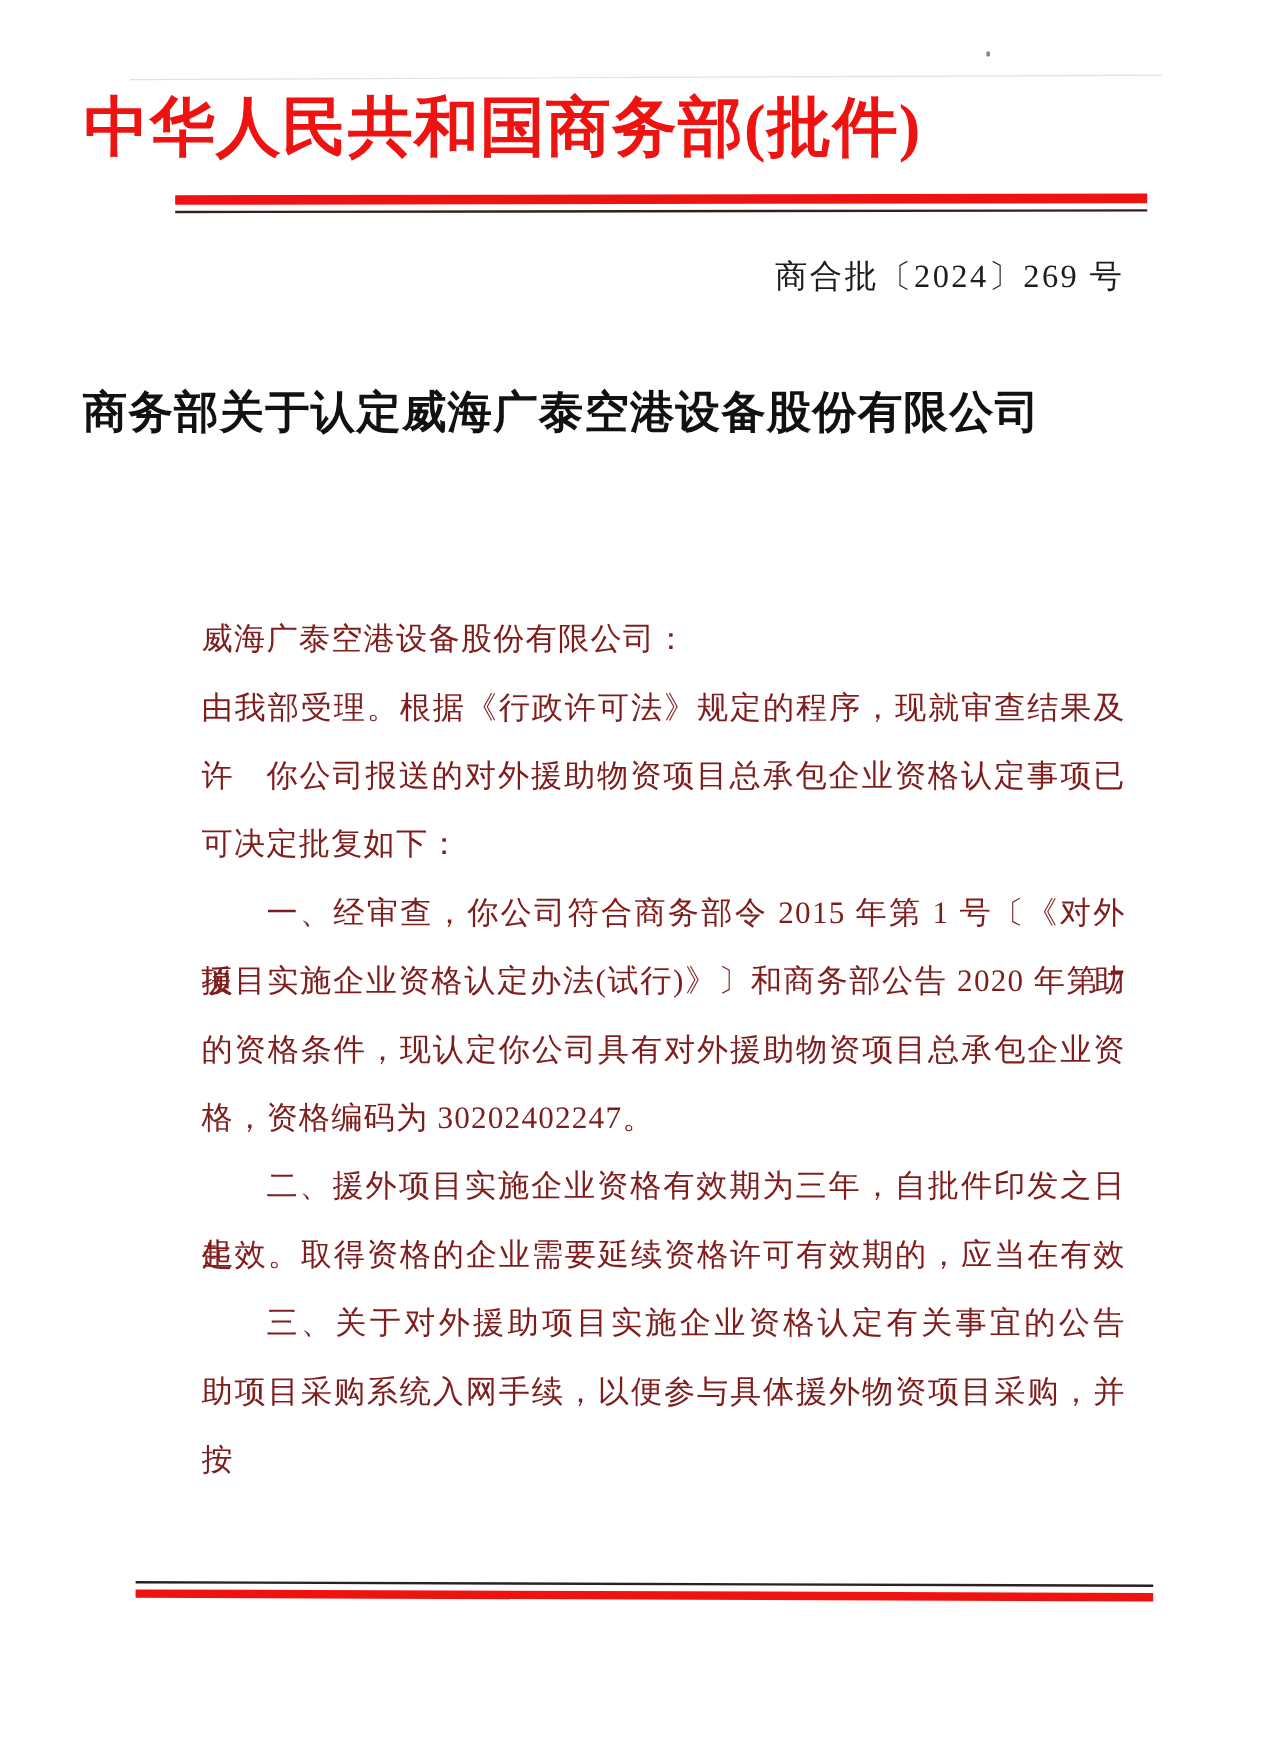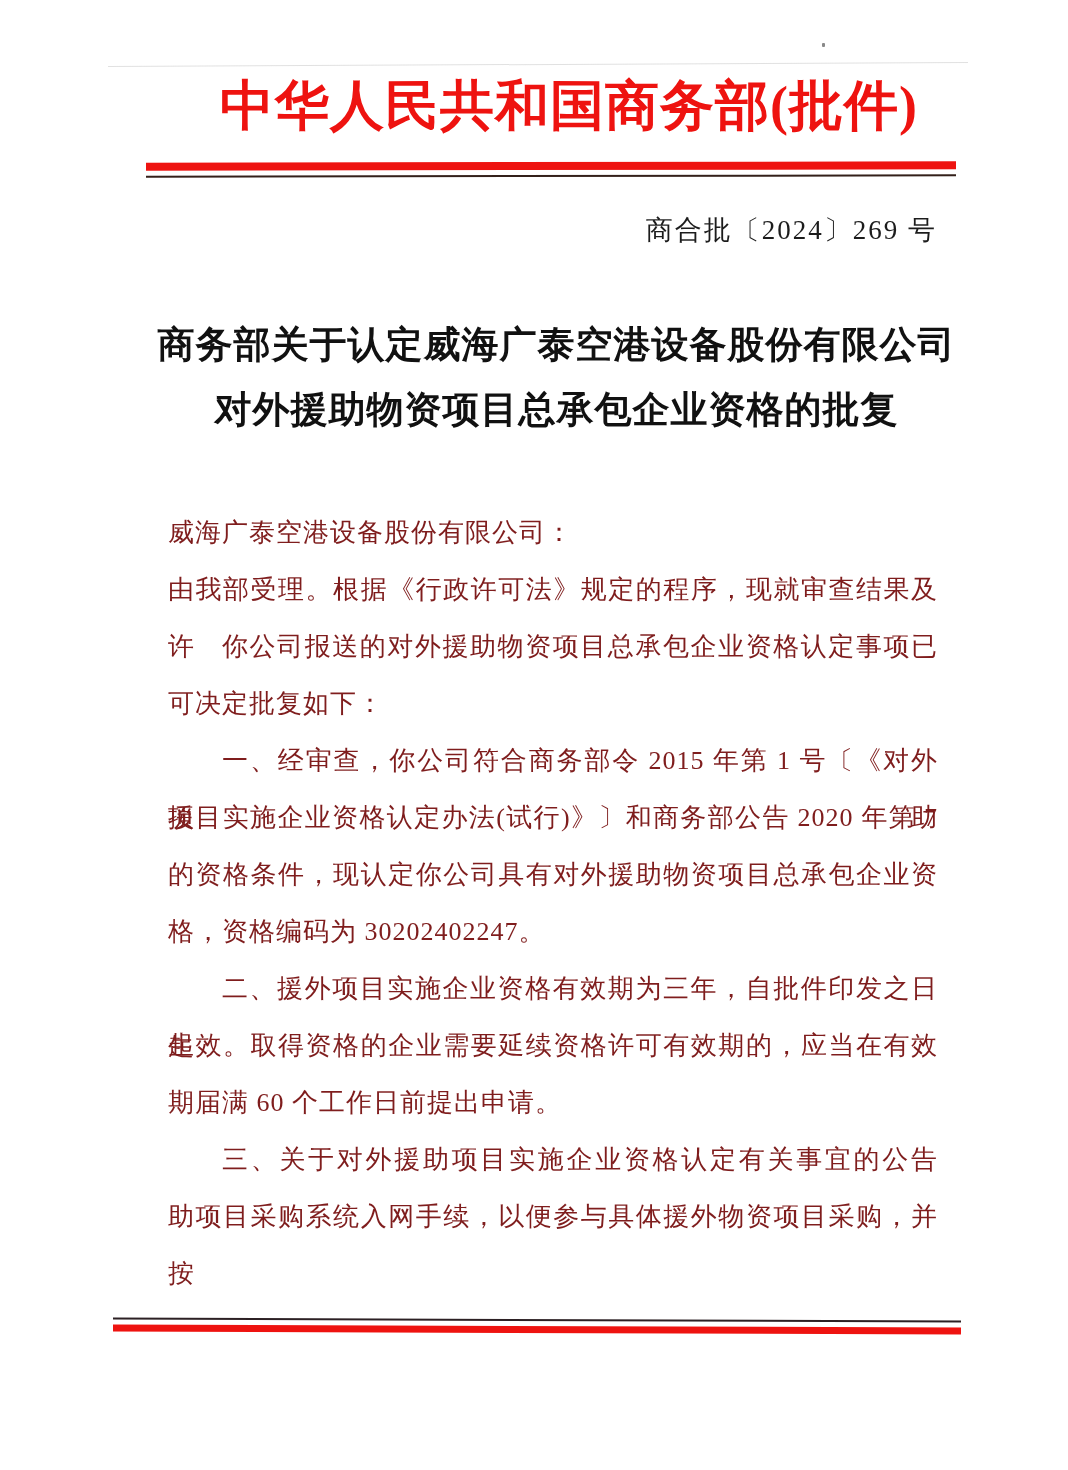--- a/index.html
+++ b/index.html
@@ -19,21 +19,20 @@
     background:#c9c9c9; opacity:.55; transform:rotate(-0.25deg);
   }
   .speck {
     position:absolute; top:43px; left:822px; width:3px; height:4px;
     background:#6b6b6b; border-radius:1px; opacity:.8;
   }
   
   .header-title {
     position:absolute; top:76px; left:0; width:100%;
     padding-left:70px;
-    text-align:center;
     color:#ee1310;
     font-size:54px; font-weight:bold;
     letter-spacing:1px;
     line-height:60px;
     white-space:nowrap;
   }
   
   .rule { position:absolute; }
   .rule-top { top:162px; left:146px; width:810px; transform:rotate(-0.1deg); }
   .rule-top .rule-red  { height:8px; background:#ee1310; }
@@ -47,22 +46,21 @@
   .doc-number {
     position:absolute; top:212px; right:131px;
     font-size:27px; letter-spacing:2px;
     color:#1c1c1c;
     white-space:nowrap;
     text-align:right;
   }
   
   .doc-title {
     position:absolute; top:312px; left:0; width:100%;
-    padding-left:45px;
-    text-align:center;
+    padding-left:69px;
     font-size:37px; font-weight:bold;
     line-height:65px;
     letter-spacing:1px;
     color:#111111;
     white-space:nowrap;
   }
   
   .body-block {
     position:absolute; top:504px; left:168px; width:770px;
     font-size:26px;
@@ -95,35 +93,33 @@
   <div class="rule rule-top">
     <div class="rule-red"></div>
     <div class="rule-gap"></div>
     <div class="rule-dark"></div>
   </div>
 
   <div class="doc-number">商合批〔2024〕269 号</div>
 
   <div class="doc-title">
     <div>商务部关于认定威海广泰空港设备股份有限公司</div>
-    <div>对外援助物资项目总承包企业资格的批复</div>
   </div>
 
   <div class="body-block">
     <div class="line">威海广泰空港设备股份有限公司：</div>
     <div class="line justify">由我部受理。根据《行政许可法》规定的程序，现就审查结果及许</div>
     <div class="line justify indent">你公司报送的对外援助物资项目总承包企业资格认定事项已</div>
     <div class="line">可决定批复如下：</div>
     <div class="line justify indent">一、经审查，你公司符合商务部令 2015 年第 1 号〔《对外援助</div>
     <div class="line justify">项目实施企业资格认定办法(试行)》〕和商务部公告 2020 年第 7</div>
     <div class="line justify">的资格条件，现认定你公司具有对外援助物资项目总承包企业资</div>
     <div class="line">格，资格编码为 30202402247。</div>
     <div class="line justify indent">二、援外项目实施企业资格有效期为三年，自批件印发之日起</div>
     <div class="line justify">生效。取得资格的企业需要延续资格许可有效期的，应当在有效</div>
-    <div class="line">期届满 60 个工作日前提出申请。</div>
     <div class="line justify indent">三、关于对外援助项目实施企业资格认定有关事宜的公告</div>
     <div class="line justify">助项目采购系统入网手续，以便参与具体援外物资项目采购，并按</div>
   </div>
 
   <div class="rule rule-bottom">
     <div class="rule-dark"></div>
     <div class="rule-gap"></div>
     <div class="rule-red"></div>
   </div>
 

